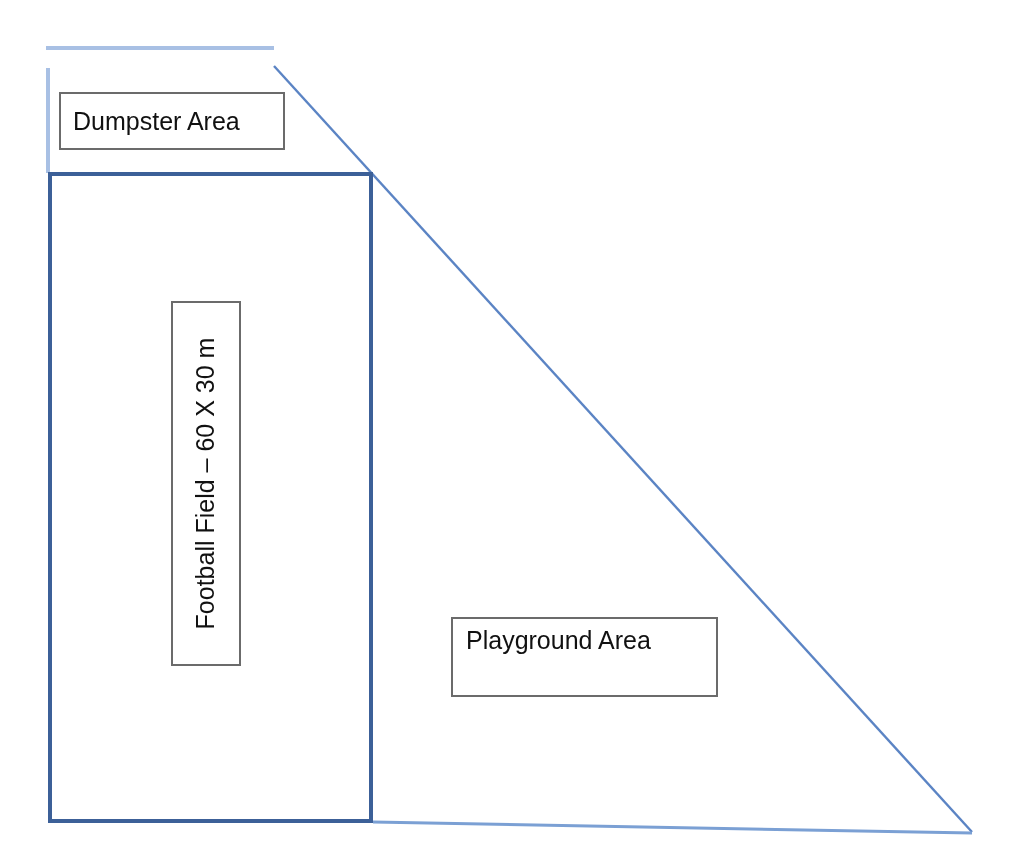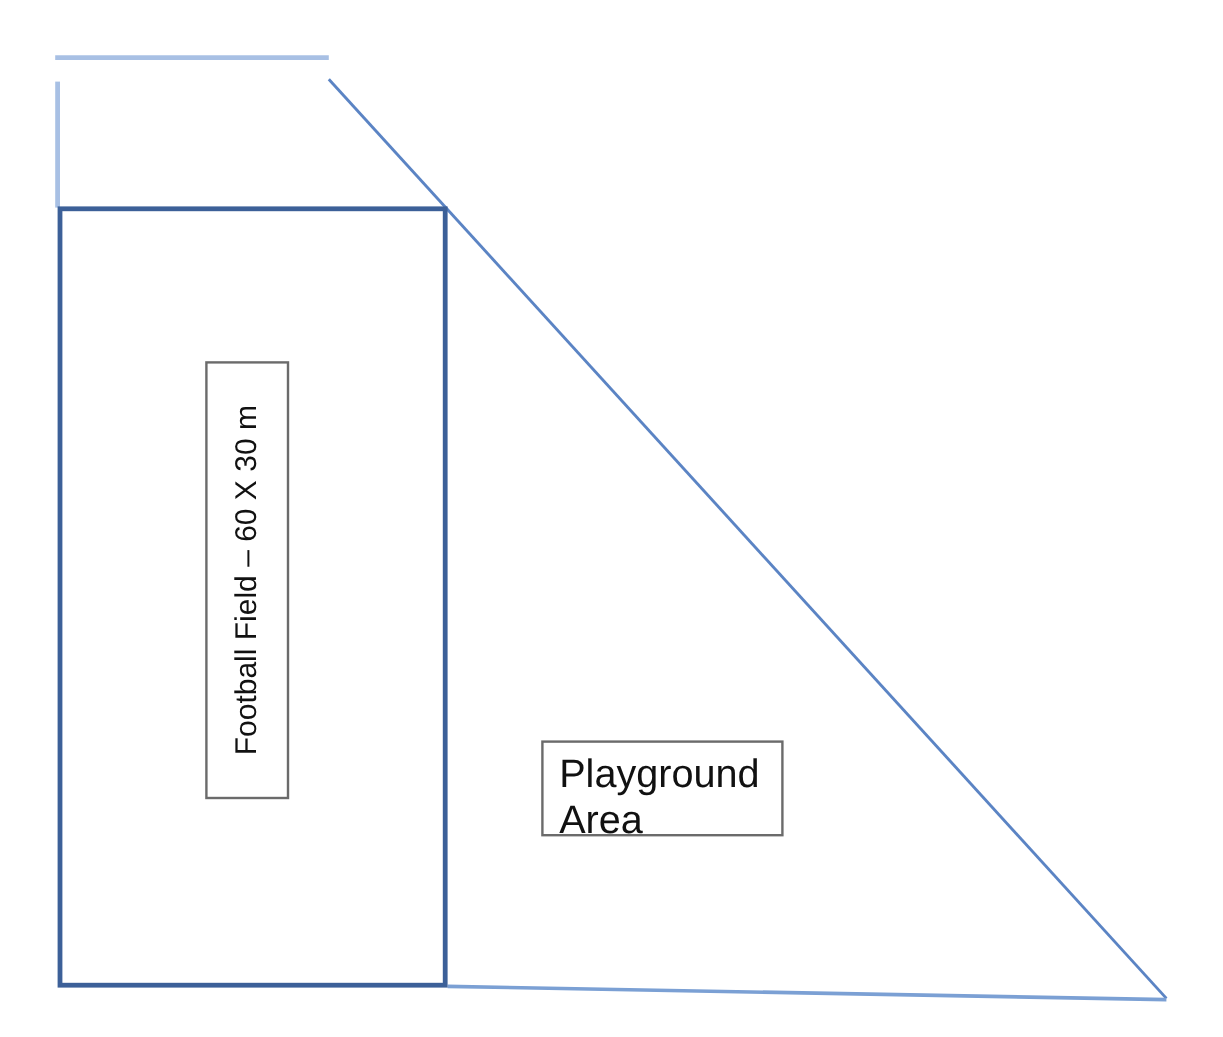--- a/index.html
+++ b/index.html
@@ -38,28 +38,28 @@
     height: 58px;
     display: flex;
     align-items: center;
     justify-content: flex-start;
     padding-left: 12px;
     font-size: 25px;
   }
   #playground-area-box {
     left: 451px;
     top: 617px;
-    width: 202px;
+    width: 267px;
     height: 80px;
     display: flex;
     align-items: flex-start;
     justify-content: flex-start;
     padding-left: 13px;
     padding-top: 7px;
-    font-size: 33px;
+    font-size: 25px;
   }
   #football-field-box {
     left: 171px;
     top: 301px;
     width: 70px;
     height: 365px;
     display: flex;
     align-items: center;
     justify-content: center;
   }
@@ -84,20 +84,23 @@
 
     <line x1="48" y1="68" x2="48" y2="173" stroke="#a8c0e4" stroke-width="4" stroke-linecap="butt"></line>
 
     <line x1="274" y1="66" x2="972" y2="832" stroke="#5b84c4" stroke-width="2.4" stroke-linecap="butt"></line>
 
     <line x1="373" y1="822" x2="972" y2="833" stroke="#7ba0d4" stroke-width="3" stroke-linecap="butt"></line>
 
     <rect x="50" y="174" width="321" height="647" fill="none" stroke="#3c6098" stroke-width="4"></rect>
   </svg>
 
+  <div class="label-box" id="dumpster-area-box">
+    <span>Dumpster Area</span>
+  </div>
 
   <div class="label-box" id="football-field-box">
     <span class="vertical-label">Football Field – 60 X 30 m</span>
   </div>
 
   <div class="label-box" id="playground-area-box">
     <span>Playground Area</span>
   </div>
 
 </div>

